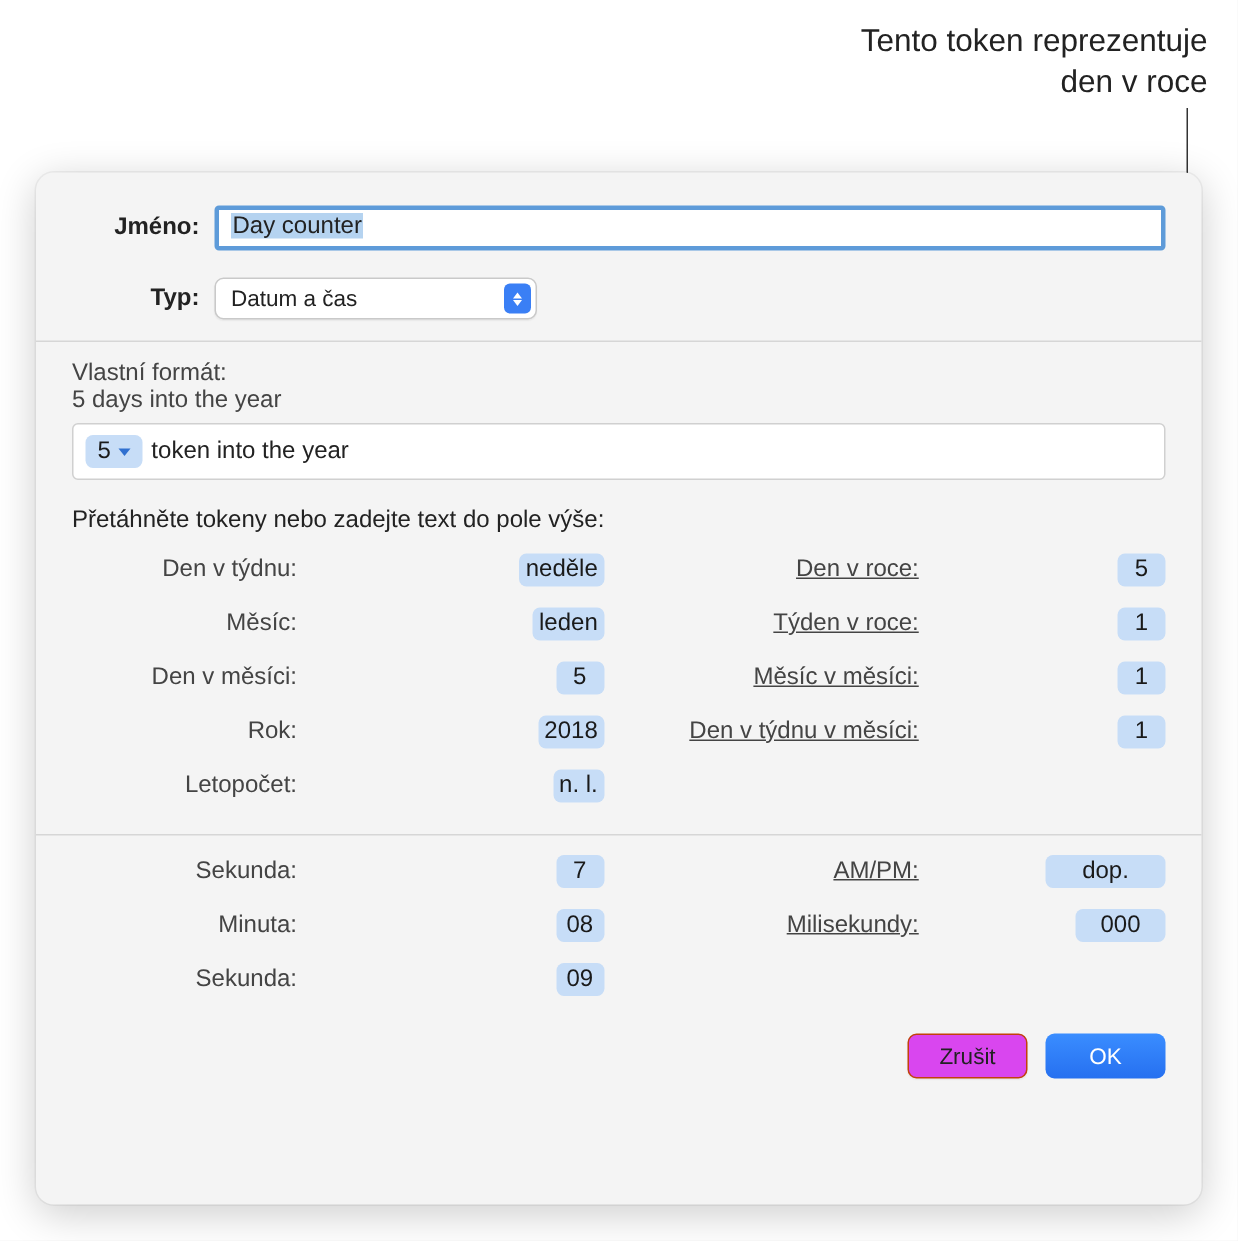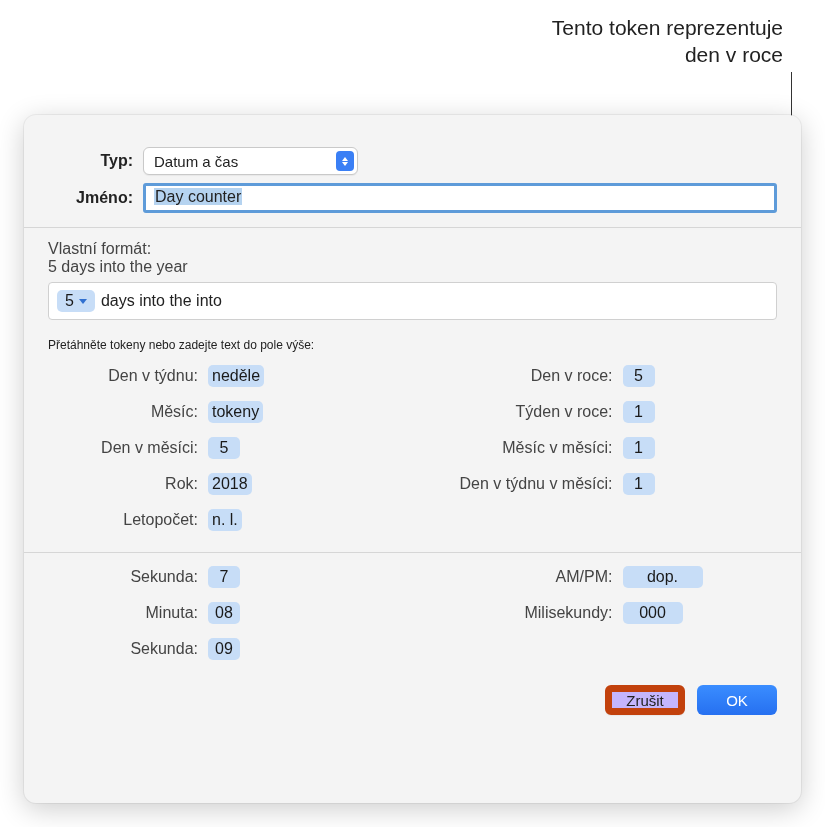--- a/index.html
+++ b/index.html
@@ -9,21 +9,21 @@
       font-size: 15px;
       background: #fff;
       width: 825px;
       height: 827px;
       position: relative;
       color: #222;
     }
     .callout {
       position: absolute;
       top: 14px;
-      right: 42px;
+      right: 20px;
       text-align: right;
       font-size: 21px;
       line-height: 1.3;
       color: #222;
     }
     .callout-line-v {
       position: absolute;
       top: 72px;
       right: 33px;
       width: 1px;
@@ -140,42 +140,43 @@
     }
     .token-caret {
       width: 0; height: 0;
       border-left: 4px solid transparent;
       border-right: 4px solid transparent;
       border-top: 5px solid #3070d0;
     }
     .format-text { font-size: 16px; color: #222; }
     .drag-instruction {
       padding: 18px 24px 10px 24px;
-      font-size: 12px;
+      font-size: 16px;
       color: #222;
     }
     .token-grid {
       display: flex;
       padding: 0 24px;
     }
     .token-col { flex: 1; }
     .token-row {
       display: flex;
       align-items: center;
       margin-bottom: 8px;
       min-height: 28px;
+      justify-content: space-between;
     }
     .token-label {
       text-align: right;
       padding-right: 10px;
       font-size: 16px;
       color: #444;
     }
     .token-col.left .token-label { width: 160px; }
-    .token-col.right .token-label { width: 200px; }
+    .token-col.right .token-label { width: 200px; text-decoration: underline; }
     .token-col.right { padding-left: 20px; }
     .token-drag {
       background: #c7ddf7;
       border-radius: 5px;
       padding: 2px 4px;
       font-size: 16px;
       min-width: 32px;
       text-align: center;
       color: #1a1a1a;
     }
@@ -189,83 +190,83 @@
       min-width: 80px;
       height: 30px;
       border-radius: 6px;
       font-size: 15px;
       display: flex;
       align-items: center;
       justify-content: center;
       cursor: pointer;
     }
     .btn-default {
-      background: #c4b5fd;
-      border: 7px solid #c2410c;
+      background: #d946ef;
+      border: 1px solid #c2410c;
       box-shadow: 0 1px 1px rgba(0,0,0,0.05);
     }
     .btn-primary {
       background: linear-gradient(#3a8dff, #2670f0);
       color: #fff;
       border: none;
     }
   </style>
 </head>
 <body>
 
 <div class="callout">
   <div>Tento token reprezentuje</div>
   <div>den v roce</div>
 </div>
 <div class="callout-line-v"></div>
 <div class="callout-line-h"></div>
 
 <div class="dialog">
 
+  <div class="row">
+    <div class="label-col bold">Jméno:</div>
+    <div class="name-input">
+      <span class="sel">Day counter</span>
+    </div>
+  </div>
+
   <div class="row" style="margin-top:10px;">
     <div class="label-col bold">Typ:</div>
     <div class="type-select">
       <span>Datum a čas</span>
       <span class="select-arrow"></span>
     </div>
   </div>
 
-  <div class="row">
-    <div class="label-col bold">Jméno:</div>
-    <div class="name-input">
-      <span class="sel">Day counter</span>
-    </div>
-  </div>
-
   <div class="divider"></div>
 
   <div class="section-header">
     <span>Vlastní formát:</span>
     <span>5 days into the year</span>
   </div>
 
   <div class="format-box">
     <span class="token">
       <span>5</span>
       <span class="token-caret"></span>
     </span>
-    <span class="format-text">days into the into</span>
+    <span class="format-text">token into the year</span>
   </div>
 
   <div class="drag-instruction">Přetáhněte tokeny nebo zadejte text do pole výše:</div>
 
   <div class="token-grid">
     <div class="token-col left">
       <div class="token-row">
         <div class="token-label">Den v týdnu:</div>
         <div class="token-drag">neděle</div>
       </div>
       <div class="token-row">
         <div class="token-label">Měsíc:</div>
-        <div class="token-drag">tokeny</div>
+        <div class="token-drag">leden</div>
       </div>
       <div class="token-row">
         <div class="token-label">Den v měsíci:</div>
         <div class="token-drag">5</div>
       </div>
       <div class="token-row">
         <div class="token-label">Rok:</div>
         <div class="token-drag">2018</div>
       </div>
       <div class="token-row">

